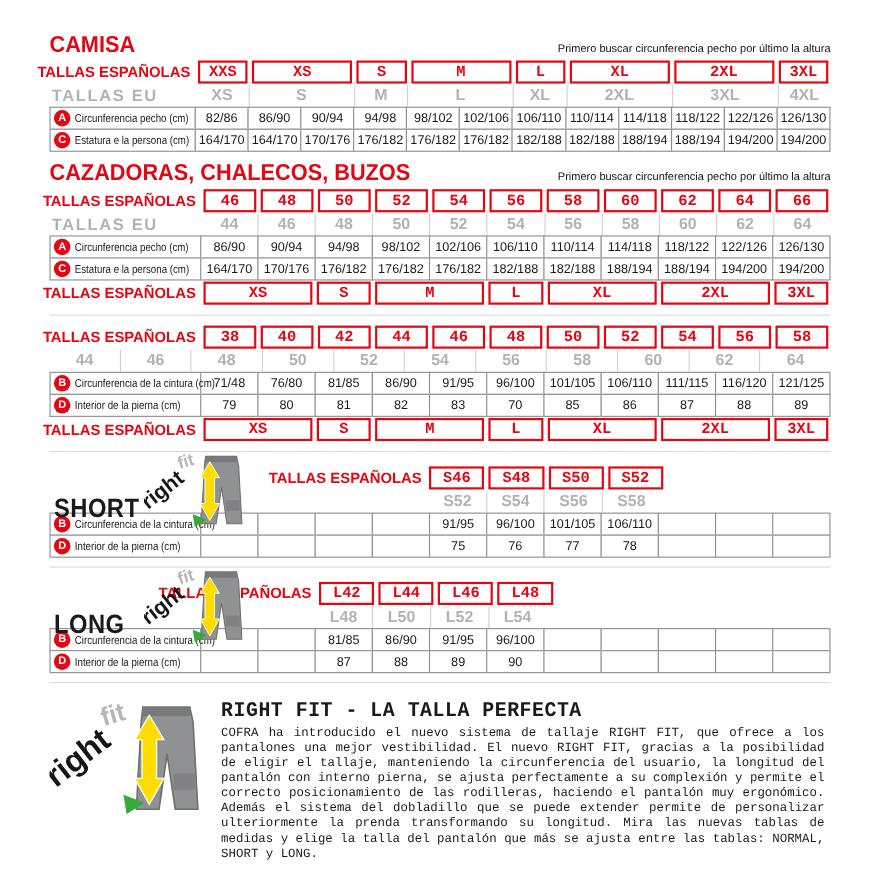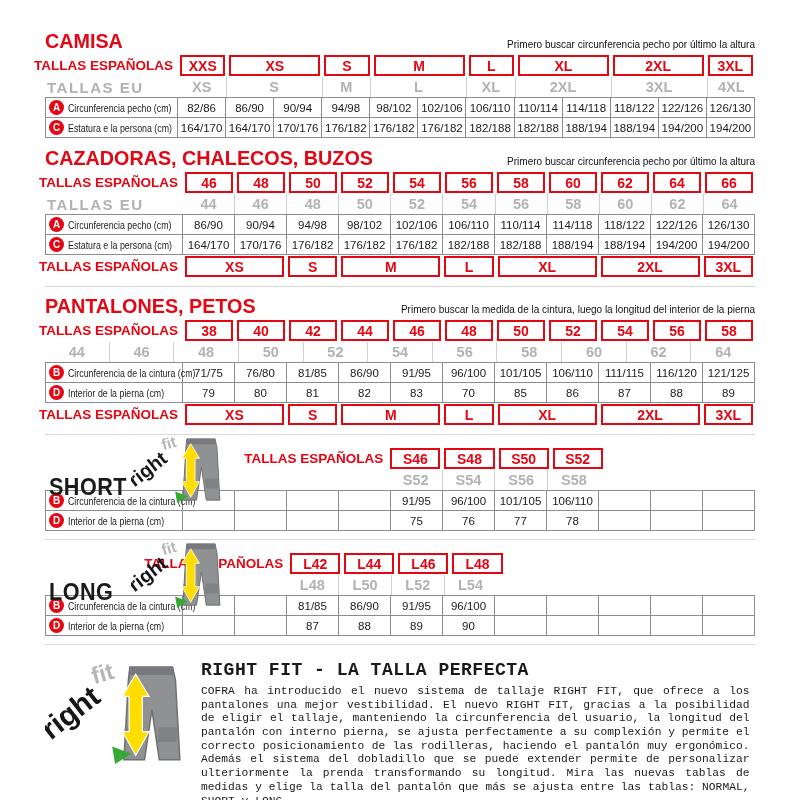--- a/index.html
+++ b/index.html
@@ -26,21 +26,21 @@
   
   .tbl{width:710px;}
   .trow{display:flex;align-items:stretch;}
   .trow-red{height:23px;}
   .trow-gray{height:20px;}
   .trow-data{height:21px;}
   .trow-data + .trow-data{margin-top:-1px;}
   .cell{display:flex;align-items:center;justify-content:center;min-width:0;font-size:11.5px;}
   .c-lab-red,.c-lab-red2{justify-content:flex-end;color:var(--red);font-weight:800;
       font-size:13.5px;padding-right:5px;white-space:nowrap;overflow:visible;}
-  .c-red{padding:1px 2px;}
+  .c-red{padding:1px 2px;font-family:Liberation Mono, monospace;}
   .redbox{flex:1;height:100%;border:2px solid var(--red);color:var(--red);font-weight:800;
       font-size:14px;display:flex;align-items:center;justify-content:center;}
   .c-gray{color:var(--graytxt);font-weight:800;font-size:14.5px;}
   .c-gray.bl{border-left:1px solid #d0d0d0;}
   .c-lab-gray{justify-content:flex-start;color:var(--graytxt);font-weight:800;
       font-size:15px;letter-spacing:1.5px;padding-left:2px;}
   .c-lab-data{justify-content:flex-start;border:1px solid var(--border);
       padding-left:3px;gap:4px;background:#fff;}
   .c-val,.c-valblank{border:1px solid var(--border);margin-left:-1px;background:#fff;}
   .badge{width:15px;height:15px;border-radius:50%;background:var(--red);color:#fff;
@@ -264,24 +264,20 @@
           <div class="cell c-red" style="flex: 1 1 0px;">
             <div class="redbox">3XL</div>
           </div>
         </div>
       </div>
   </section>
 
   <div class="divider"></div>
 
   <section class="sec">
-    <div class="sec-head">
-      <h2 class="title">PANTALONES, PETOS</h2>
-      <div class="note">Primero buscar la medida de la cintura, luego la longitud del interior de la pierna</div>
-    </div>
     <div class="tbl">
         <div class="trow trow-red">
           <div class="cell c-lab-red" style="flex: 0 0 138px;">TALLAS ESPAÑOLAS</div>
           <div class="cell c-red" style="flex: 1 1 0px;">
             <div class="redbox">38</div>
           </div>
           <div class="cell c-red" style="flex: 1 1 0px;">
             <div class="redbox">40</div>
           </div>
           <div class="cell c-red" style="flex: 1 1 0px;">
@@ -323,21 +319,21 @@
           <div class="cell c-gray bl" style="flex: 1 1 0px;">58</div>
           <div class="cell c-gray bl" style="flex: 1 1 0px;">60</div>
           <div class="cell c-gray bl" style="flex: 1 1 0px;">62</div>
           <div class="cell c-gray bl" style="flex: 1 1 0px;">64</div>
         </div>
         <div class="trow trow-data">
           <div class="cell c-lab-data" style="flex: 0 0 138px;">
             <span class="badge">B</span>
             <span class="mlabel">Circunferencia de la cintura (cm)</span>
           </div>
-          <div class="cell c-val" style="flex: 1 1 0px;">71/75</div>
+          <div class="cell c-val" style="flex: 1 1 0px;">71/48</div>
           <div class="cell c-val" style="flex: 1 1 0px;">76/80</div>
           <div class="cell c-val" style="flex: 1 1 0px;">81/85</div>
           <div class="cell c-val" style="flex: 1 1 0px;">86/90</div>
           <div class="cell c-val" style="flex: 1 1 0px;">91/95</div>
           <div class="cell c-val" style="flex: 1 1 0px;">96/100</div>
           <div class="cell c-val" style="flex: 1 1 0px;">101/105</div>
           <div class="cell c-val" style="flex: 1 1 0px;">106/110</div>
           <div class="cell c-val" style="flex: 1 1 0px;">111/115</div>
           <div class="cell c-val" style="flex: 1 1 0px;">116/120</div>
           <div class="cell c-val" style="flex: 1 1 0px;">121/125</div>

